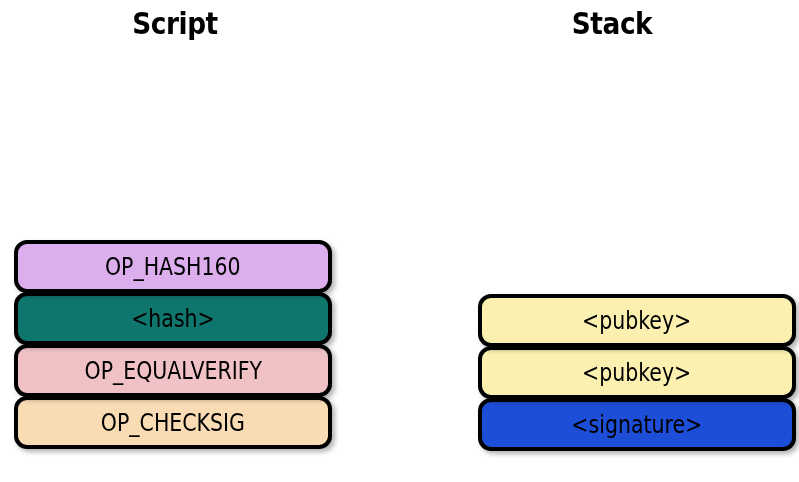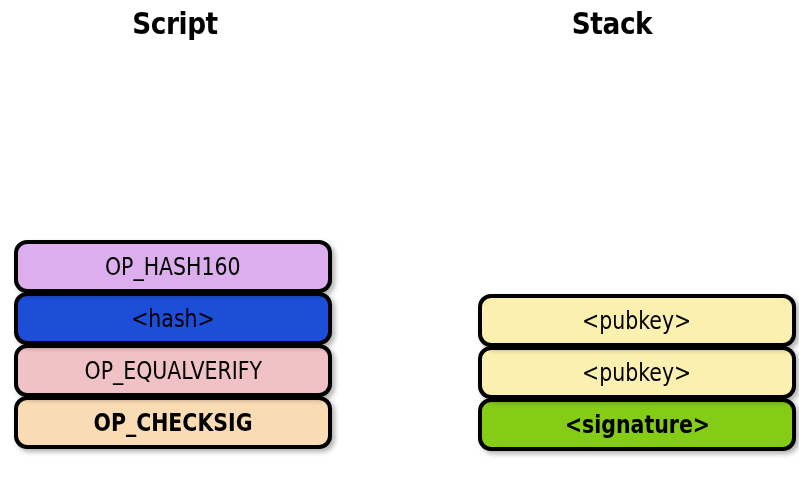--- a/index.html
+++ b/index.html
@@ -66,21 +66,20 @@
     border-radius: 13px;
     display: flex;
     align-items: center;
     justify-content: center;
     margin-bottom: -1px;
     position: relative;
     box-shadow: 3px 3px 5px rgba(0,0,0,0.30);
   }
   .op-box:last-child {
     margin-bottom: 0;
-    font-weight: bold;
   }
 
   .op-label {
     font-family: "DejaVu Sans", "Liberation Sans", sans-serif;
     font-size: 25px;
     line-height: 28px;
     color: #000000;
     white-space: nowrap;
     transform: scaleX(0.82);
     transform-origin: center center;
@@ -100,36 +99,36 @@
 <div id="canvas">
 
   <div id="heading-script" class="col-heading">Script</div>
 
   <div id="heading-stack" class="col-heading">Stack</div>
 
   <div id="script-column" class="box-column">
       <div class="op-box fill-purple" style="background: rgb(221, 174, 238); z-index: 40;">
         <span class="op-label">OP_HASH160</span>
       </div>
-      <div class="op-box fill-peach" style="background: #1d4ed8; z-index: 39;">
+      <div class="op-box fill-peach" style="background: #0f766e; z-index: 39;">
         <span class="op-label">&lt;hash&gt;</span>
       </div>
       <div class="op-box fill-pink" style="background: rgb(240, 194, 198); z-index: 38;">
         <span class="op-label">OP_EQUALVERIFY</span>
       </div>
       <div class="op-box fill-peach" style="background: rgb(250, 220, 180); z-index: 37;">
         <span class="op-label">OP_CHECKSIG</span>
       </div>
     </div>
 
   <div id="stack-column" class="box-column">
       <div class="op-box fill-yellow" style="background: rgb(251, 240, 176); z-index: 40;">
         <span class="op-label">&lt;pubkey&gt;</span>
       </div>
       <div class="op-box fill-yellow" style="background: rgb(251, 240, 176); z-index: 39;">
         <span class="op-label">&lt;pubkey&gt;</span>
       </div>
-      <div class="op-box fill-blue" style="background: #84cc16; z-index: 38;">
+      <div class="op-box fill-blue" style="background: #1d4ed8; z-index: 38;">
         <span class="op-label">&lt;signature&gt;</span>
       </div>
     </div>
 
 </div>
 
 </body></html>

